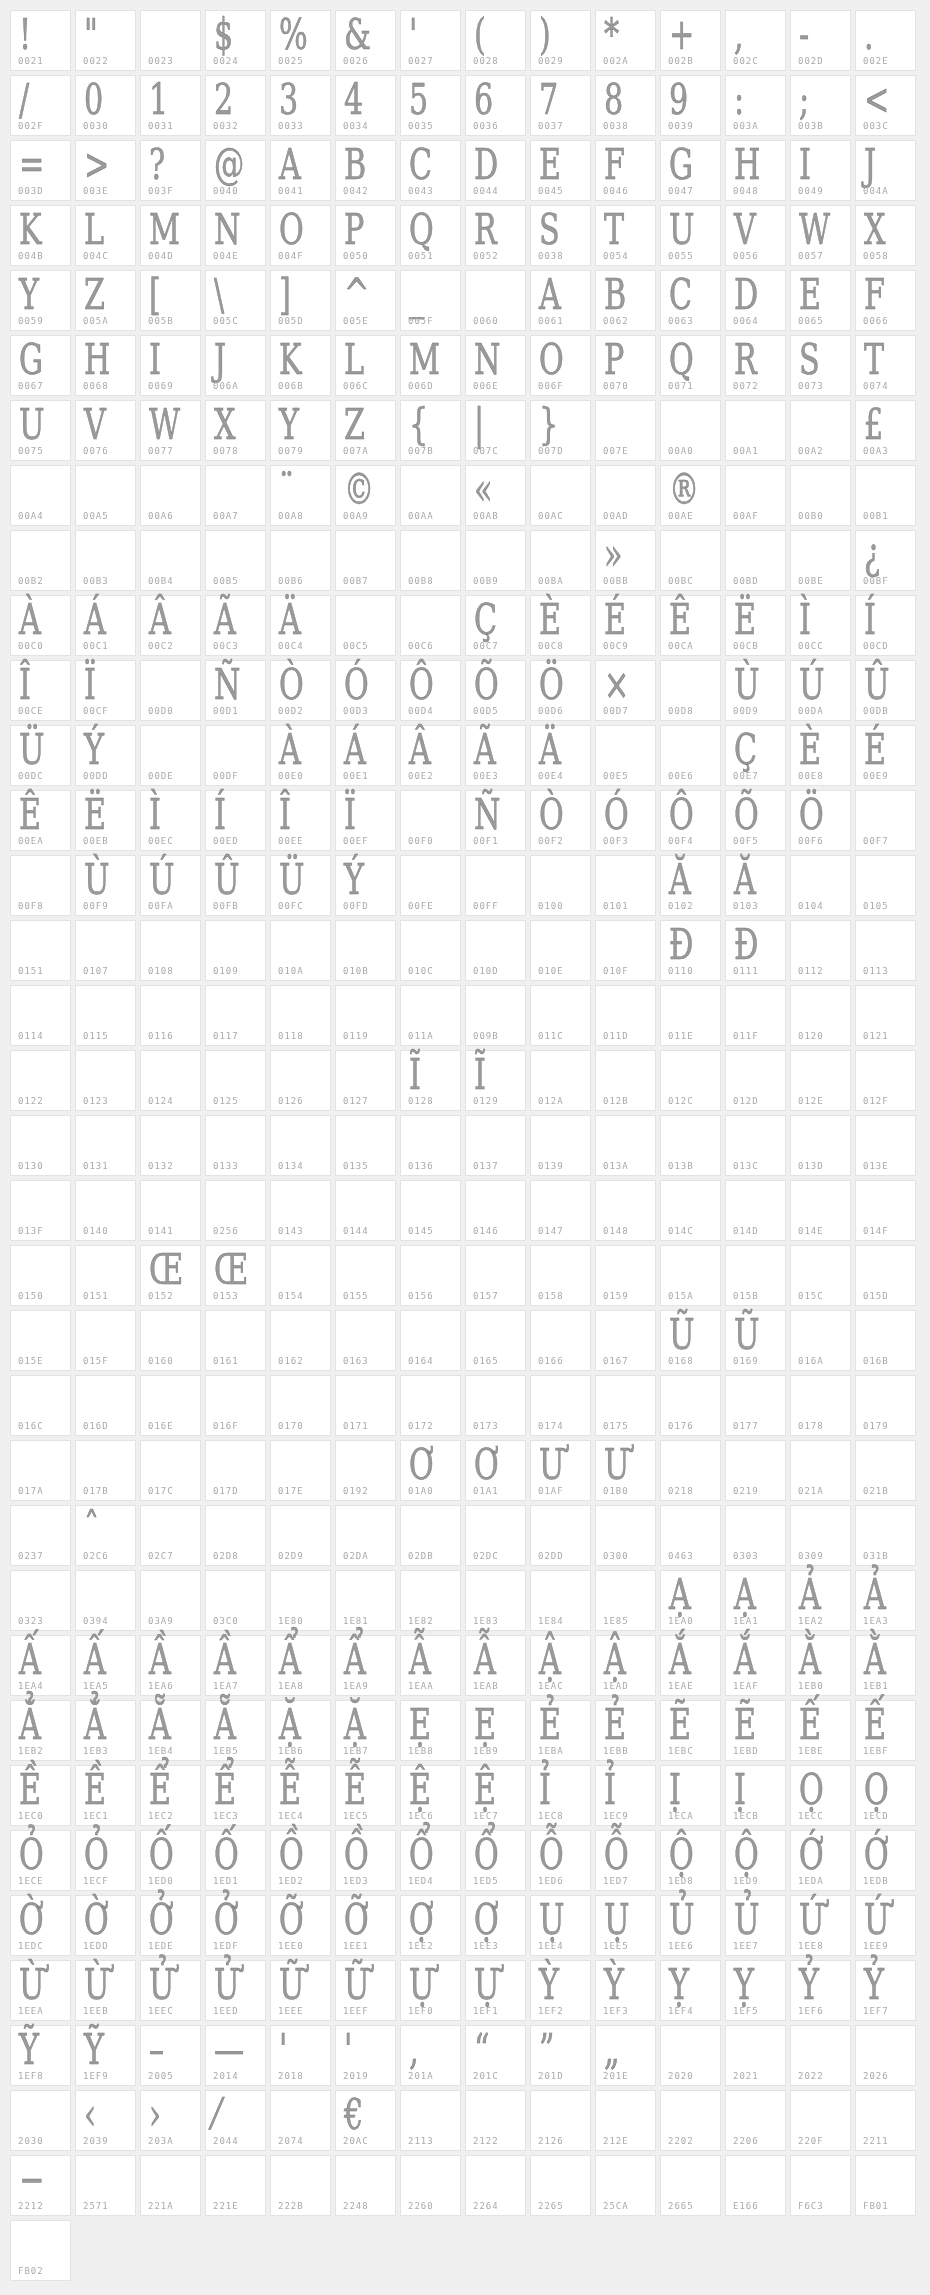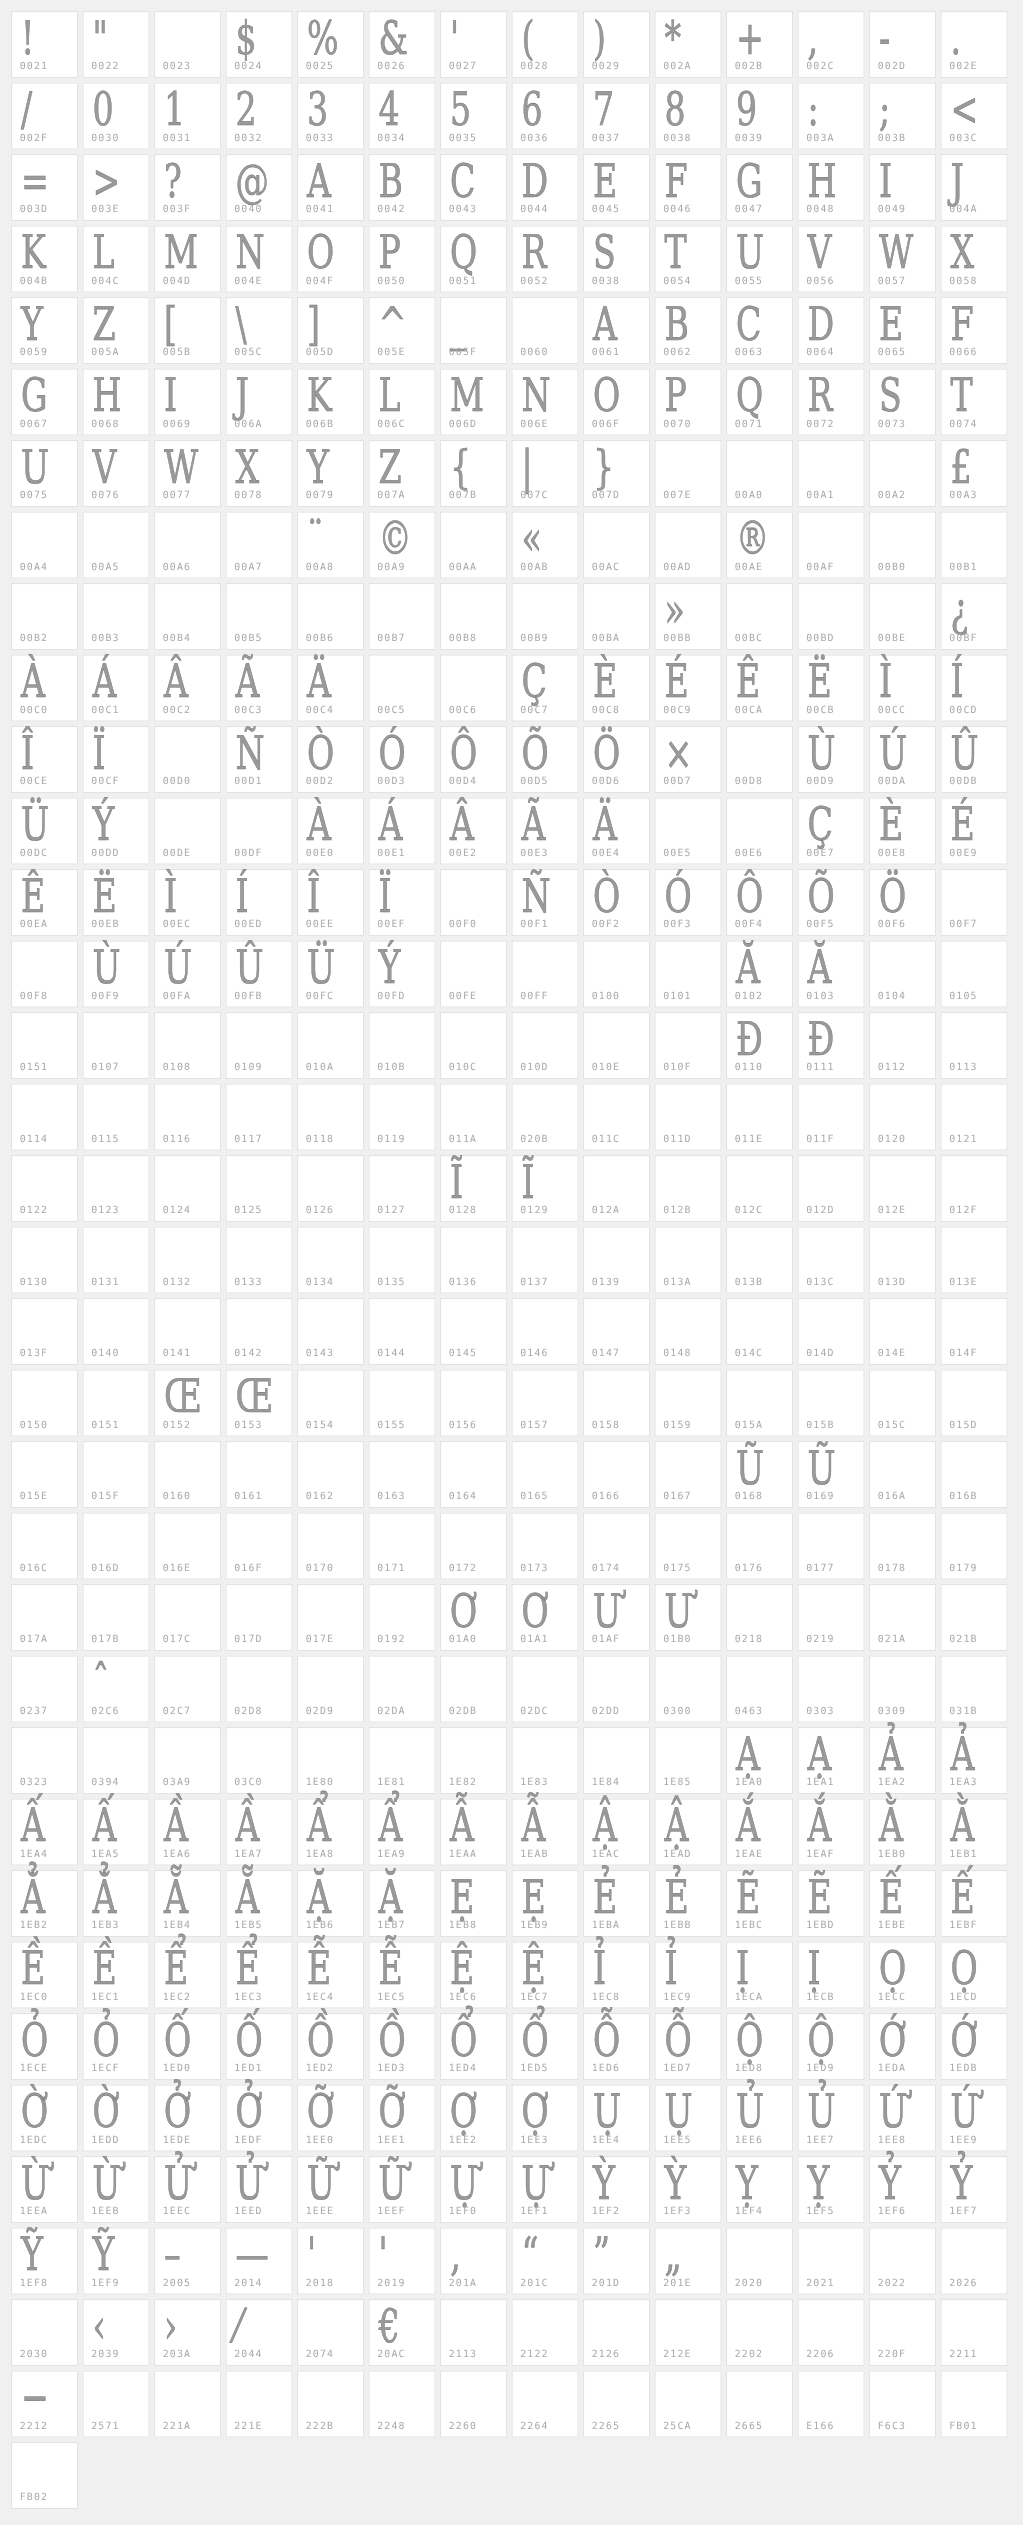--- a/index.html
+++ b/index.html
@@ -1136,21 +1136,21 @@
     <span class="code-label">0119</span>
   </div>
 
   <div class="glyph-cell">
     <span class="glyph"></span>
     <span class="code-label">011A</span>
   </div>
 
   <div class="glyph-cell">
     <span class="glyph"></span>
-    <span class="code-label">020B</span>
+    <span class="code-label">009B</span>
   </div>
 
   <div class="glyph-cell">
     <span class="glyph"></span>
     <span class="code-label">011C</span>
   </div>
 
   <div class="glyph-cell">
     <span class="glyph"></span>
     <span class="code-label">011D</span>
@@ -1326,21 +1326,21 @@
     <span class="code-label">0140</span>
   </div>
 
   <div class="glyph-cell">
     <span class="glyph"></span>
     <span class="code-label">0141</span>
   </div>
 
   <div class="glyph-cell">
     <span class="glyph"></span>
-    <span class="code-label">0142</span>
+    <span class="code-label">0256</span>
   </div>
 
   <div class="glyph-cell">
     <span class="glyph"></span>
     <span class="code-label">0143</span>
   </div>
 
   <div class="glyph-cell">
     <span class="glyph"></span>
     <span class="code-label">0144</span>

